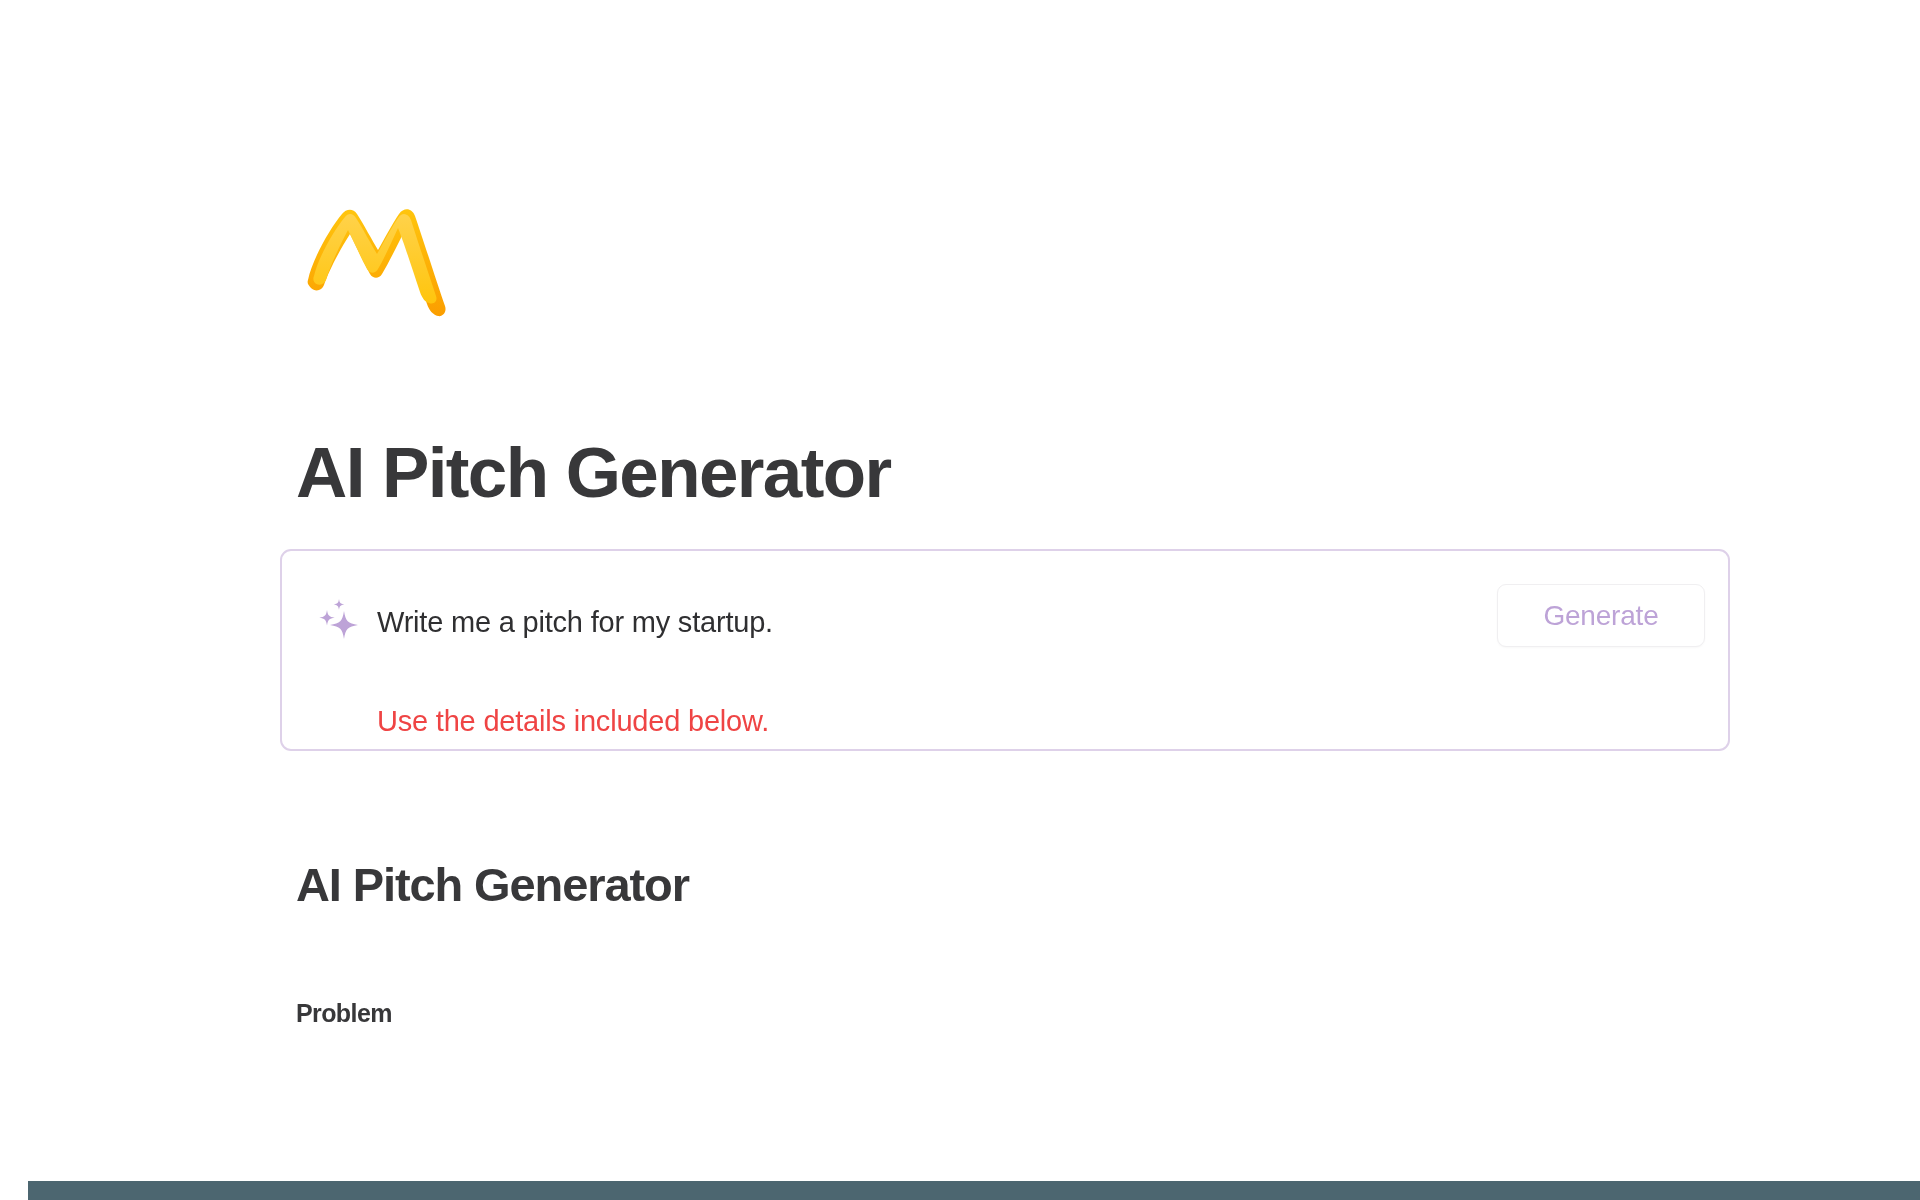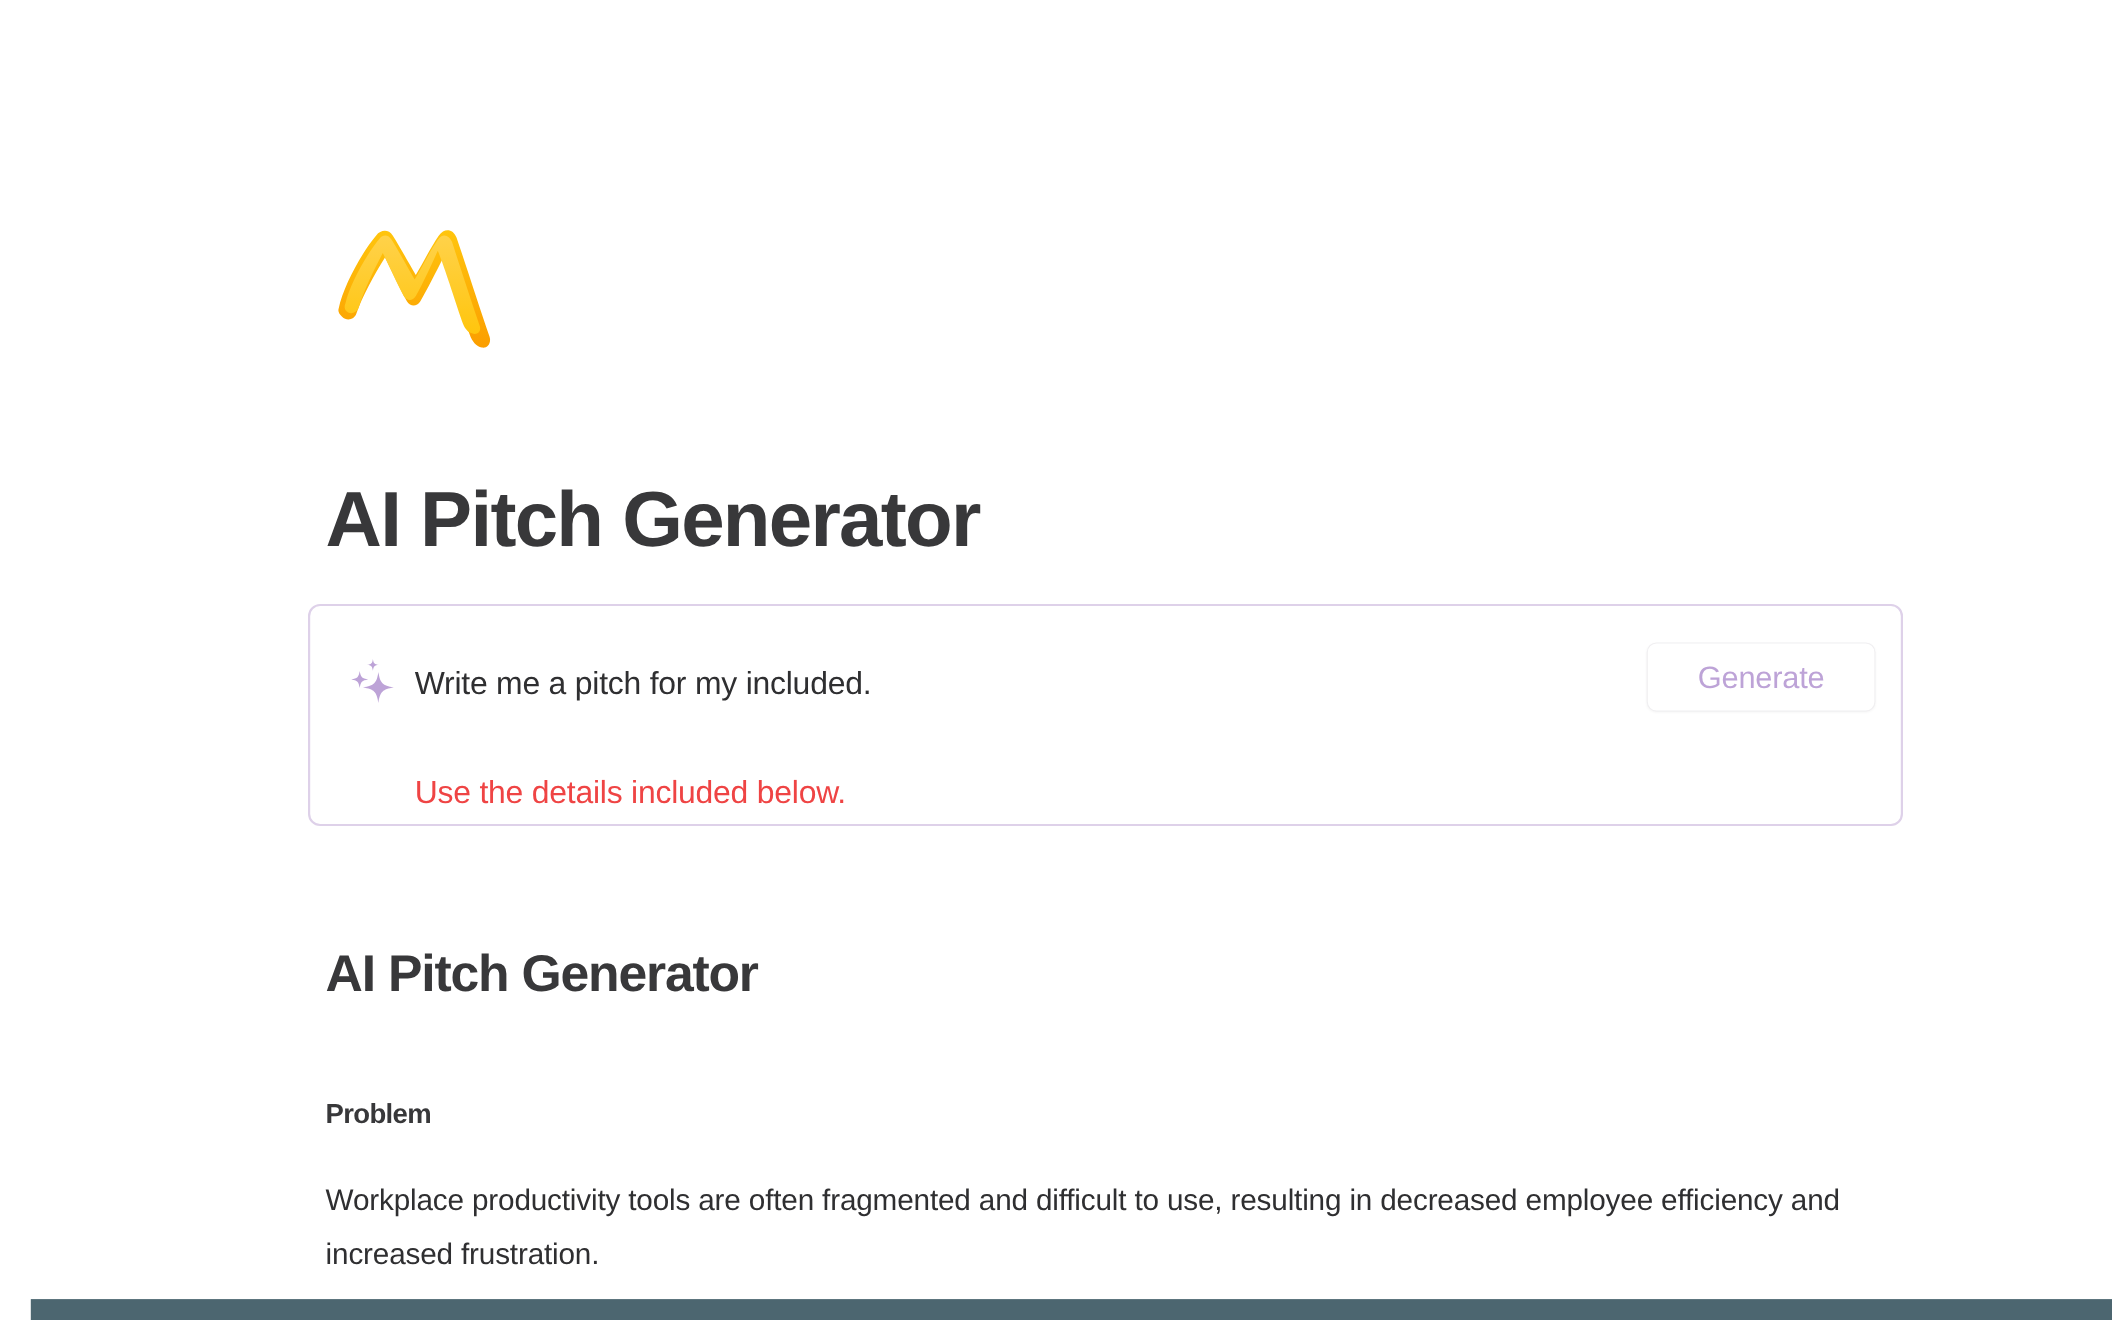--- a/index.html
+++ b/index.html
@@ -221,28 +221,27 @@
                    C 25.4 31.8, 23.2 29.6, 13 28 C 23.2 26.4, 25.4 24.2, 27 14 Z" fill="#bda3d7"></path>
 
           <path d="M10 13 C 10.9 18.6, 12.1 19.8, 17.7 20.7 C 12.1 21.6, 10.9 22.8, 10 28.4
                    C 9.1 22.8, 7.9 21.6, 2.3 20.7 C 7.9 19.8, 9.1 18.6, 10 13 Z" fill="#bda3d7"></path>
 
           <path d="M22 2 C 22.6 6, 23.4 6.8, 27.4 7.4 C 23.4 8, 22.6 8.8, 22 12.8
                    C 21.4 8.8, 20.6 8, 16.6 7.4 C 20.6 6.8, 21.4 6, 22 2 Z" fill="#bda3d7"></path>
         </svg>
       </span>
 
-      <div class="prompt-line-1">Write me a pitch for my included.</div>
+      <div class="prompt-line-1">Write me a pitch for my startup.</div>
       <div class="prompt-line-2">Use the details included below.</div>
 
       <button class="generate-button">Generate</button>
     </div>
   </div>
 
   <h2 class="doc-title">AI Pitch Generator</h2>
 
   <h3 class="section-heading">Problem</h3>
 
-  <p class="section-body">Workplace productivity tools are often fragmented and difficult to use, resulting in decreased employee efficiency and increased frustration.</p>
 
   <div class="bottom-bar"></div>
 
 </div>
 
 </body></html>

